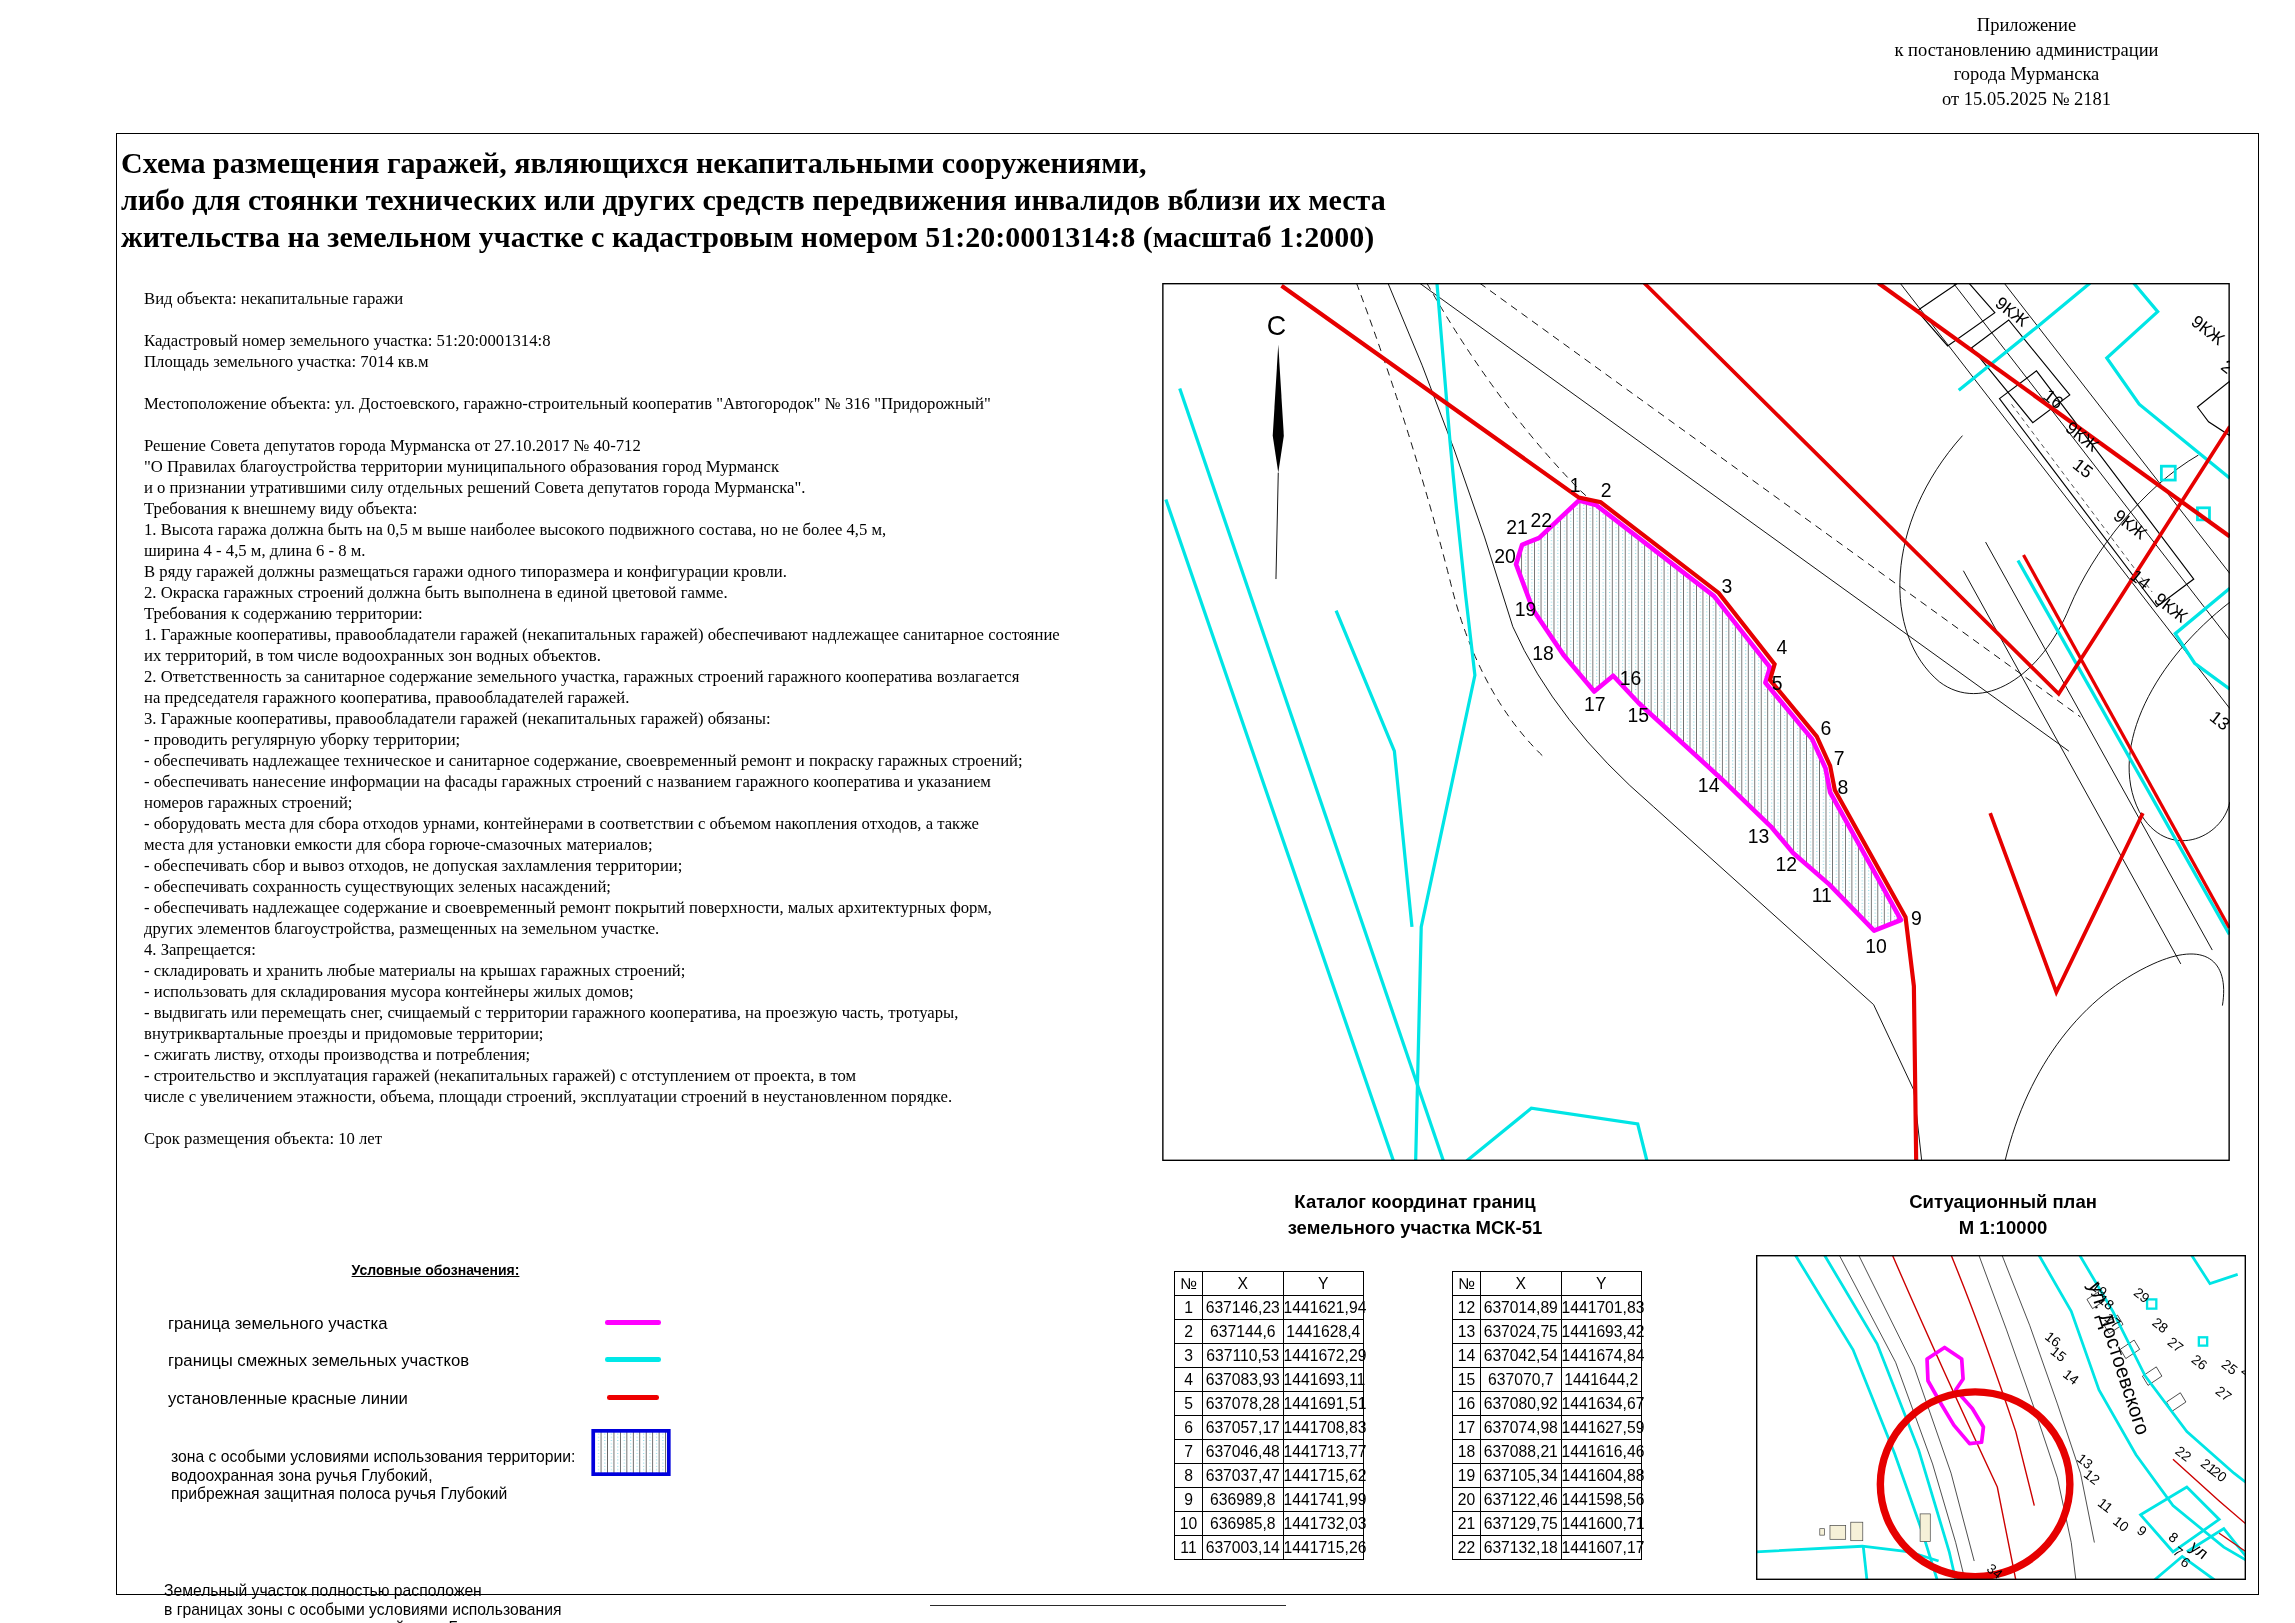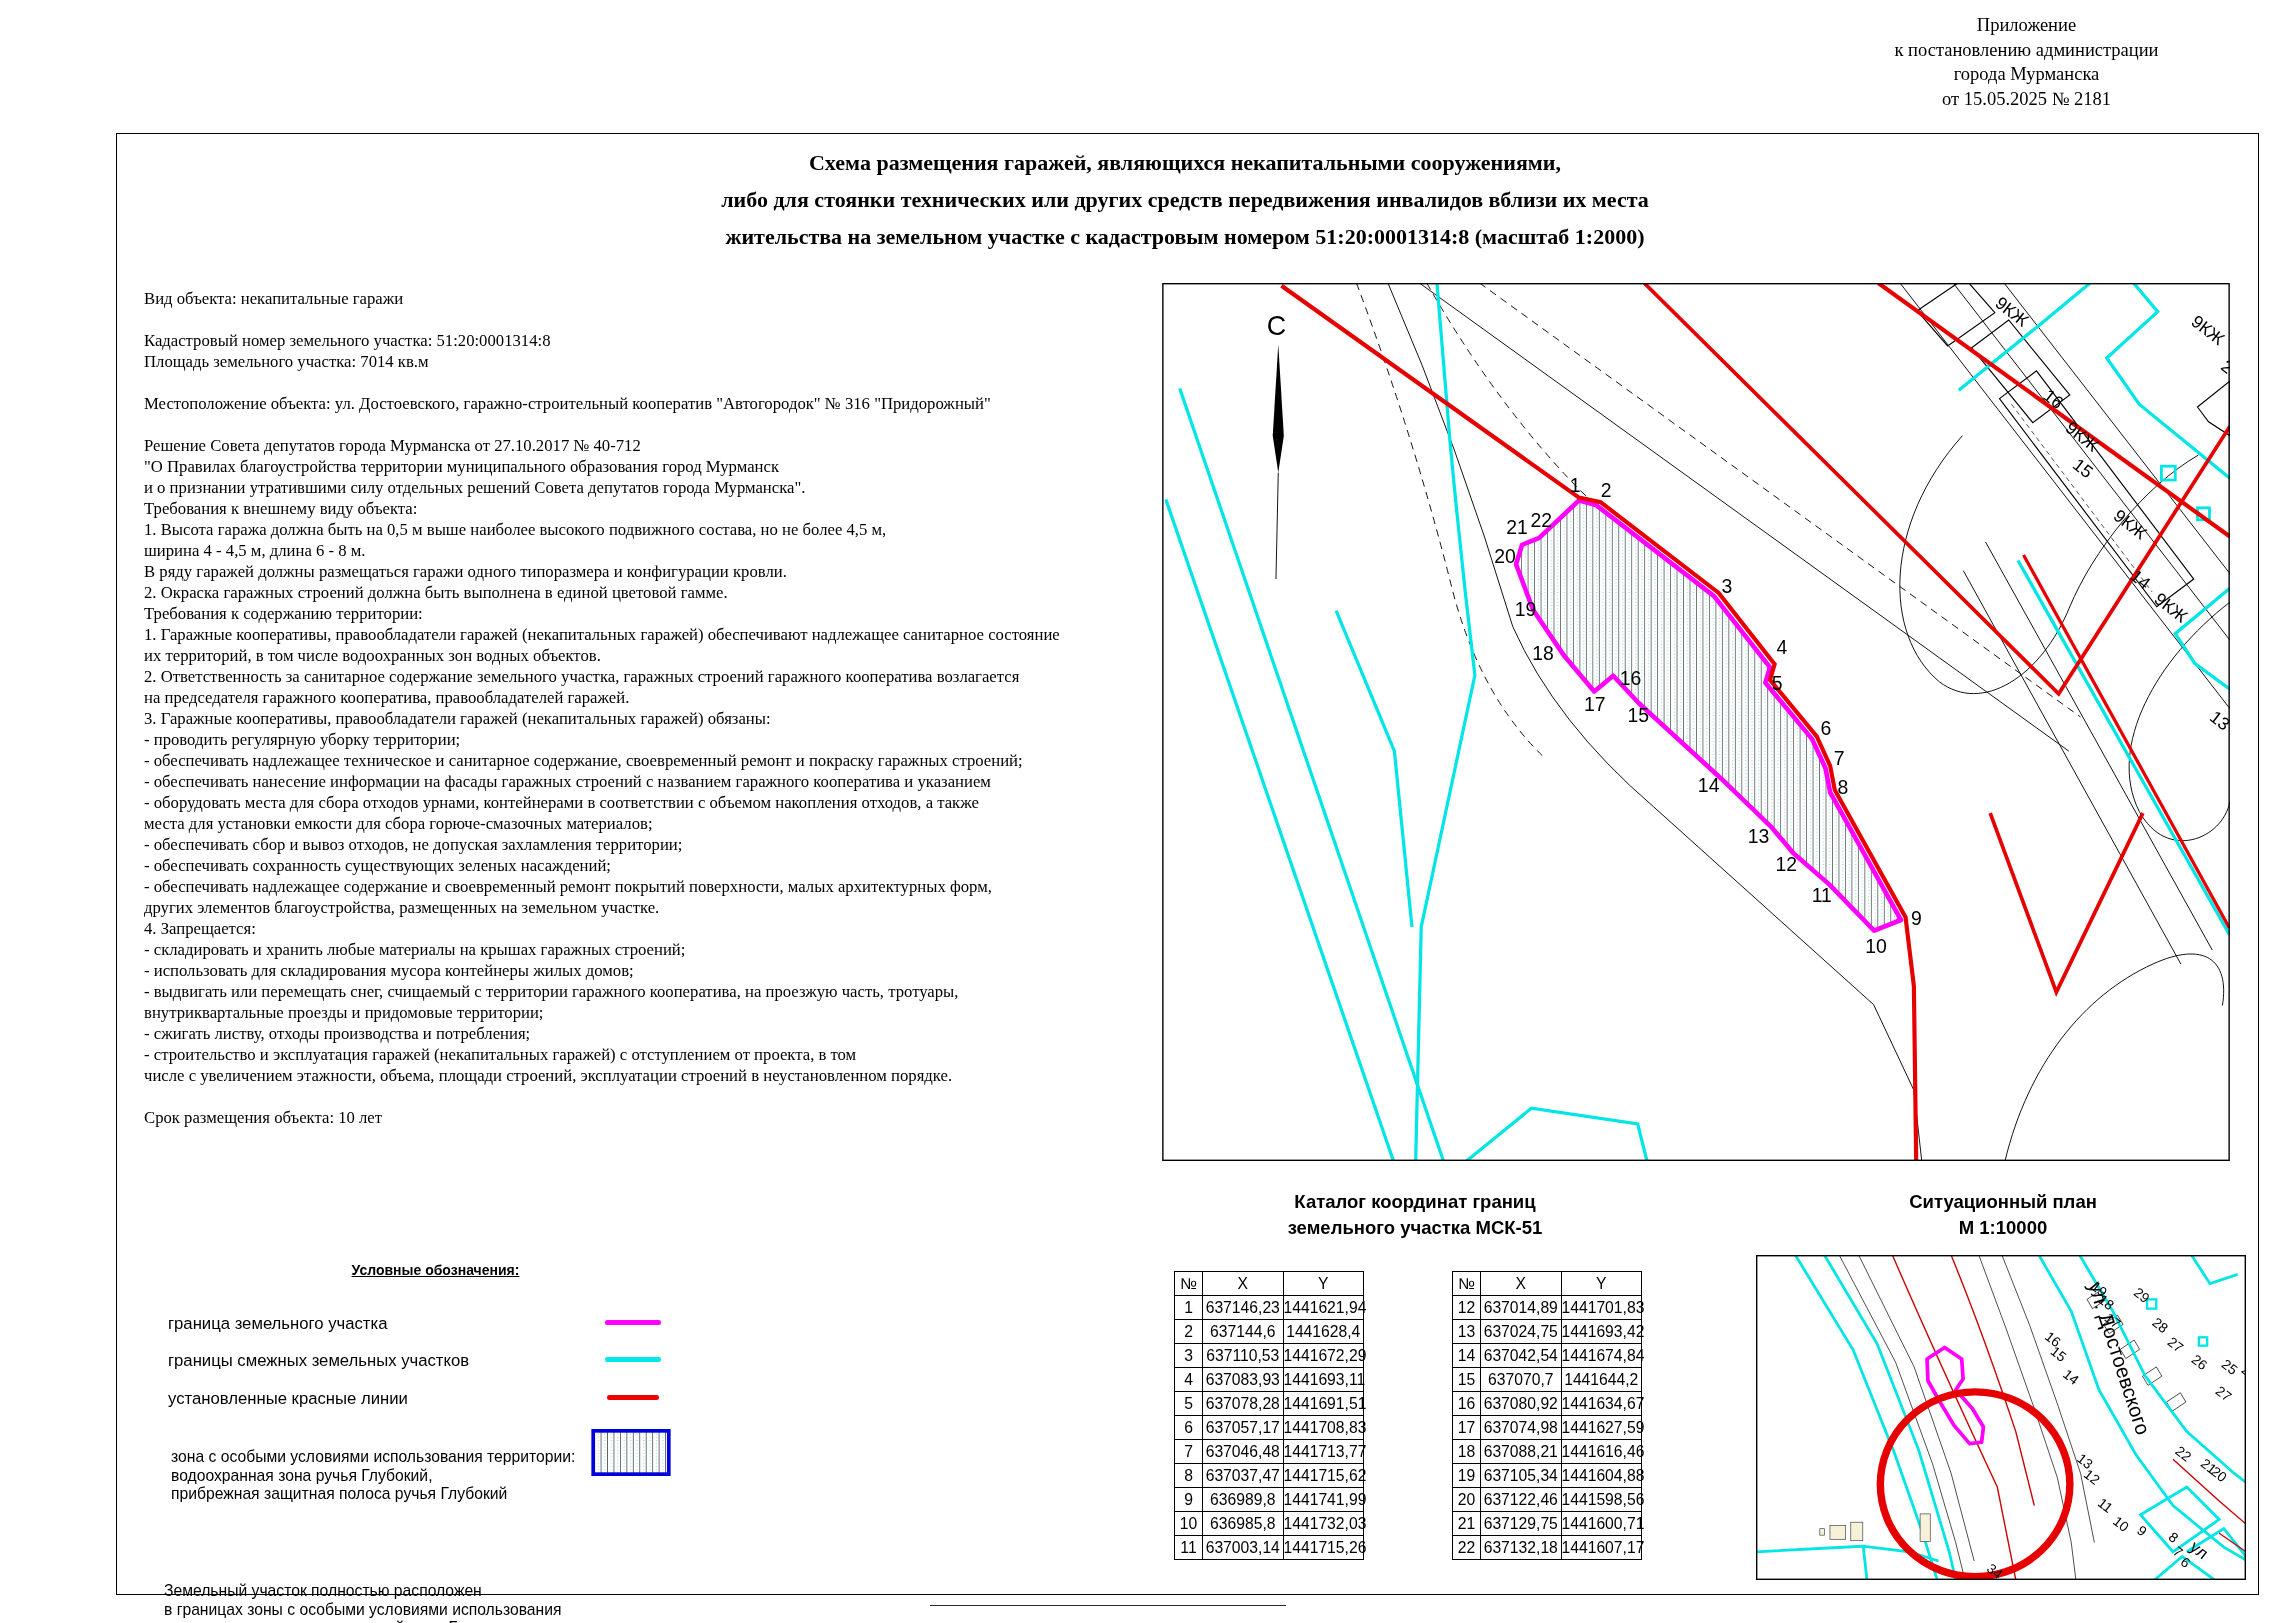--- a/index.html
+++ b/index.html
@@ -1,21 +1,21 @@
 <!DOCTYPE html>
 <html style="font-size:7.4px"><head>
 <meta charset="utf-8">
 <style>
   html,body{margin:0;padding:0;background:#fff;}
   #page{position:relative;width:2273px;height:1623px;background:#ffffff;
         font-family:"Liberation Serif",serif;color:#000;overflow:hidden;}
   .abs{position:absolute;}
   .appendix{width:509px;text-align:center;font-size:18.5px;line-height:24.5px;}
   .page-border{border:1.4px solid #000;}
-  .doc-title{width:2128px;text-align:center;font-weight:bold;font-size:22px;line-height:37px;}
+  .doc-title{width:2128px;text-align:left;font-weight:bold;font-size:30px;line-height:37px;}
   .info-lines{width:1013px;font-size:16.7px;}
   .info-lines>div{min-height:21px;line-height:21px;white-space:nowrap;}
   .legend-header{width:537px;text-align:center;font-family:"Liberation Sans",sans-serif;
                  font-weight:bold;font-size:14px;text-decoration:underline;}
   .legend-label{font-family:"Liberation Sans",sans-serif;font-size:16.7px;white-space:nowrap;}
   .legend-small{font-family:"Liberation Sans",sans-serif;font-size:15.7px;line-height:18.5px;white-space:nowrap;}
   .legend-small>div{min-height:18.5px;}
   .swatch{height:5.1px;}
   .block-title{width:416px;text-align:center;font-family:"Liberation Sans",sans-serif;
                font-weight:bold;font-size:18.5px;line-height:26px;}
@@ -65,20 +65,21 @@
       <div>2. Окраска гаражных строений должна быть выполнена в единой цветовой гамме.</div>
       <div>Требования к содержанию территории:</div>
       <div>1. Гаражные кооперативы, правообладатели гаражей (некапитальных гаражей) обеспечивают надлежащее санитарное состояние</div>
       <div> их территорий, в том числе водоохранных зон водных объектов.</div>
       <div>2. Ответственность за санитарное содержание земельного участка, гаражных строений гаражного кооператива возлагается</div>
       <div>на председателя гаражного кооператива, правообладателей гаражей.</div>
       <div>3. Гаражные кооперативы, правообладатели гаражей (некапитальных гаражей) обязаны:</div>
       <div>- проводить регулярную уборку территории;</div>
       <div>- обеспечивать надлежащее техническое и санитарное содержание, своевременный ремонт и покраску гаражных строений;</div>
       <div>- обеспечивать нанесение информации на фасады гаражных строений с названием гаражного кооператива и указанием</div>
+      <div> номеров гаражных строений;</div>
       <div>- оборудовать места для сбора отходов урнами, контейнерами в соответствии с объемом накопления отходов, а также</div>
       <div> места для установки емкости для сбора горюче-смазочных материалов;</div>
       <div>- обеспечивать сбор и вывоз отходов, не допуская захламления территории;</div>
       <div>- обеспечивать сохранность существующих зеленых насаждений;</div>
       <div>- обеспечивать надлежащее содержание и своевременный ремонт покрытий поверхности, малых архитектурных форм,</div>
       <div>других элементов благоустройства, размещенных на земельном участке.</div>
       <div>4. Запрещается:</div>
       <div>- складировать и хранить любые материалы на крышах гаражных строений;</div>
       <div>- использовать для складирования мусора контейнеры жилых домов;</div>
       <div>- выдвигать или перемещать снег, счищаемый с территории гаражного кооператива, на проезжую часть, тротуары,</div>

